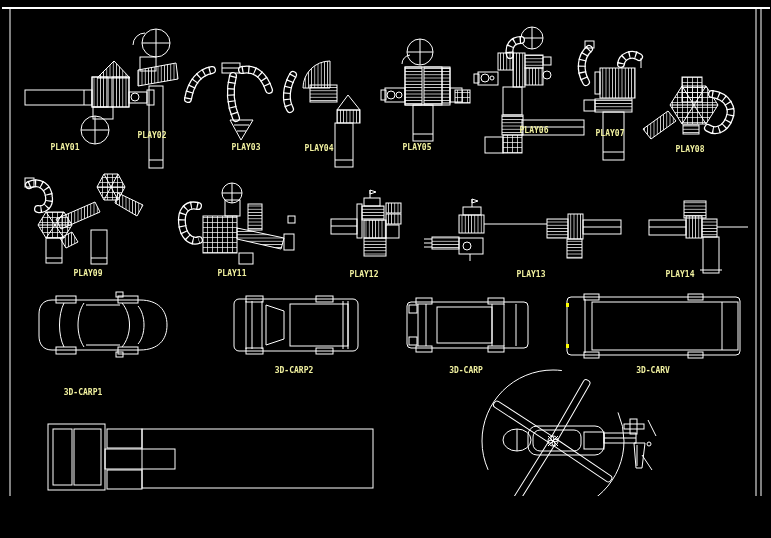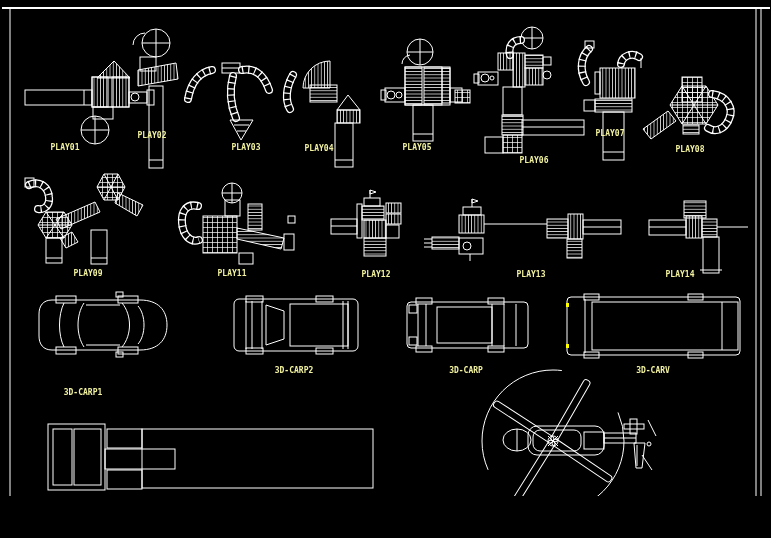--- a/index.html
+++ b/index.html
@@ -350,27 +350,27 @@
       <circle cx="649" cy="444" r="2"></circle>
     </g>
   </g>
 </svg>
 
 <div class="lbl" style="left:65px;top:144px">PLAY01</div>
 <div class="lbl" style="left:152px;top:132px">PLAY02</div>
 <div class="lbl" style="left:246px;top:144px">PLAY03</div>
 <div class="lbl" style="left:319px;top:145px">PLAY04</div>
 <div class="lbl" style="left:417px;top:144px">PLAY05</div>
-<div class="lbl" style="left:534px;top:157px">PLAY06</div>
+<div class="lbl" style="left:534px;top:127px">PLAY06</div>
 <div class="lbl" style="left:610px;top:130px">PLAY07</div>
 <div class="lbl" style="left:690px;top:146px">PLAY08</div>
 
 <div class="lbl" style="left:88px;top:270px">PLAY09</div>
 <div class="lbl" style="left:232px;top:270px">PLAY11</div>
-<div class="lbl" style="left:376px;top:271px">PLAY12</div>
+<div class="lbl" style="left:364px;top:271px">PLAY12</div>
 <div class="lbl" style="left:531px;top:271px">PLAY13</div>
 <div class="lbl" style="left:680px;top:271px">PLAY14</div>
 
 <div class="lbl" style="left:83px;top:389px">3D-CARP1</div>
 <div class="lbl" style="left:294px;top:367px">3D-CARP2</div>
 <div class="lbl" style="left:466px;top:367px">3D-CARP</div>
 <div class="lbl" style="left:653px;top:367px">3D-CARV</div>
 </div>
 
 </body></html>

